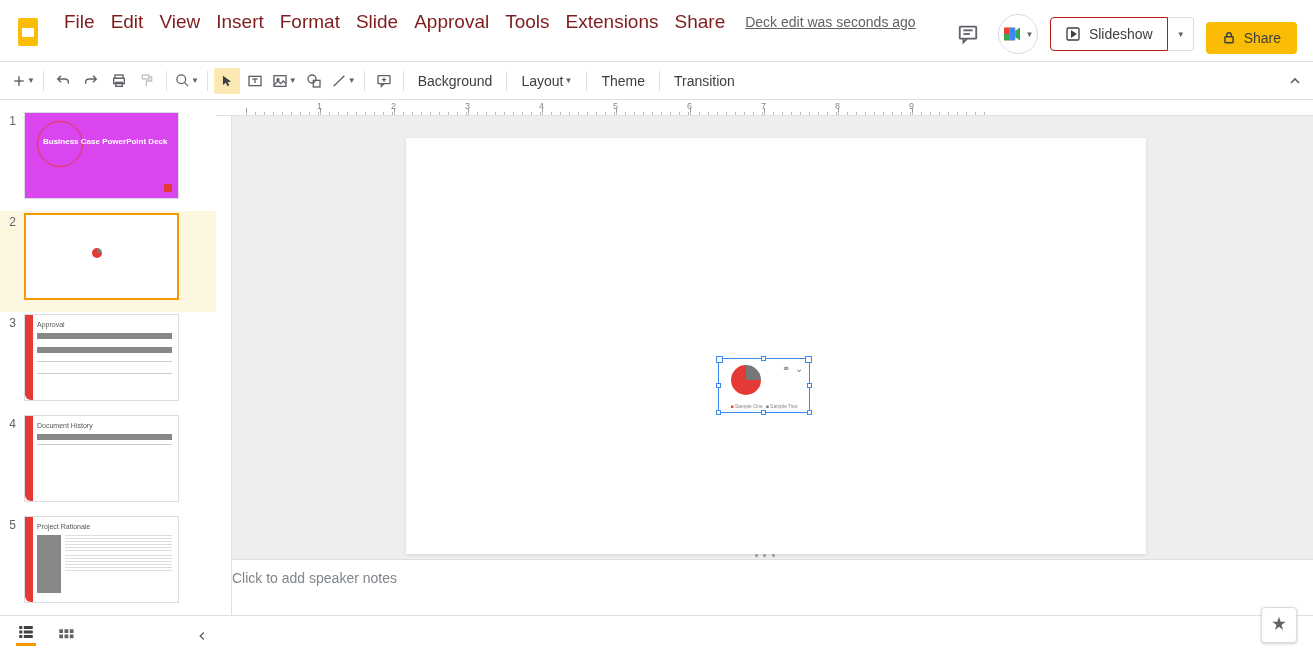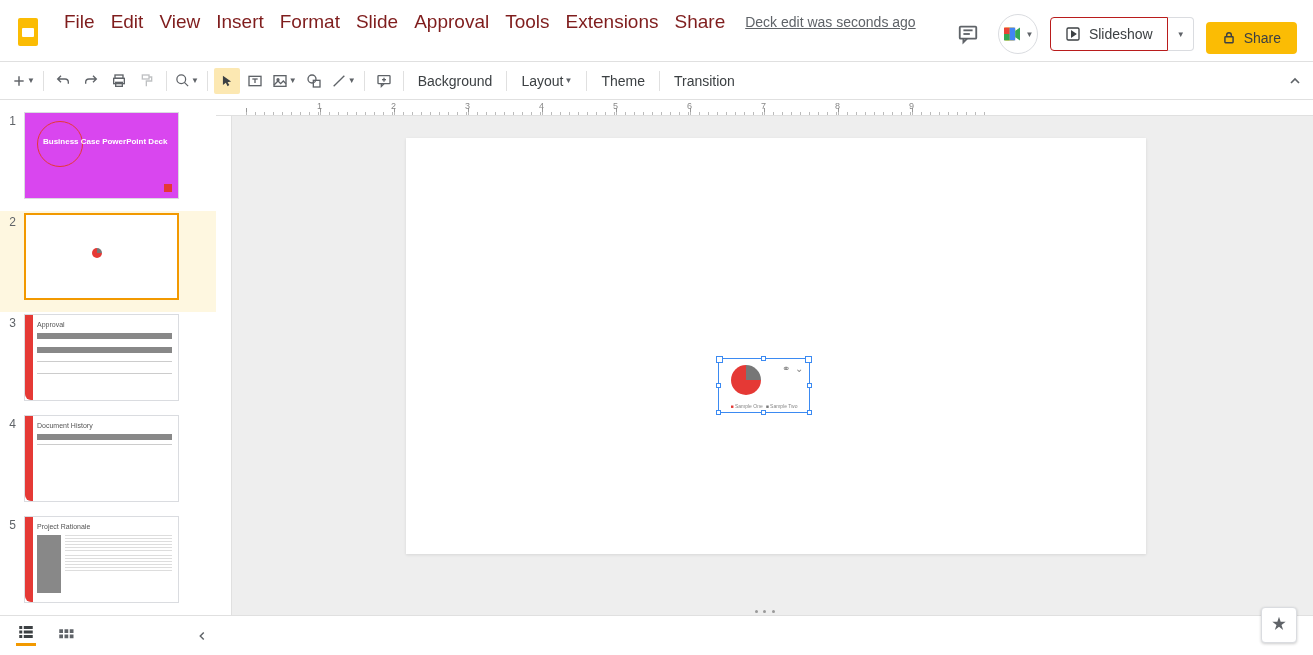--- a/index.html
+++ b/index.html
@@ -386,20 +386,21 @@
         </div>
       </div>
     </div>
     <div class="resize-handle">
         <div class="resize-dots">
           <span></span>
           <span></span>
           <span></span>
         </div>
       </div>
+    <div class="notes">Click to add speaker notes</div>
   </div>
 </div>
 
 <div class="footer">
   <div class="footer-left">
     <div class="footer-ic active-view">
         <svg width="18" height="18" viewBox="0 0 24 24" fill="#3c4043">
           <rect x="3" y="4" width="4" height="4"></rect>
           <rect x="3" y="10" width="4" height="4"></rect>
           <rect x="3" y="16" width="4" height="4"></rect>

